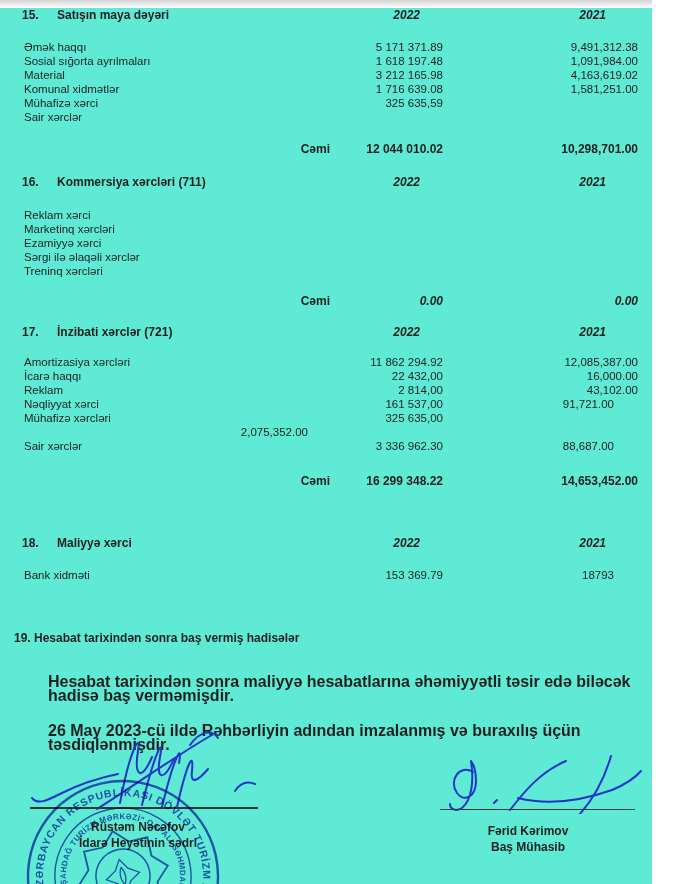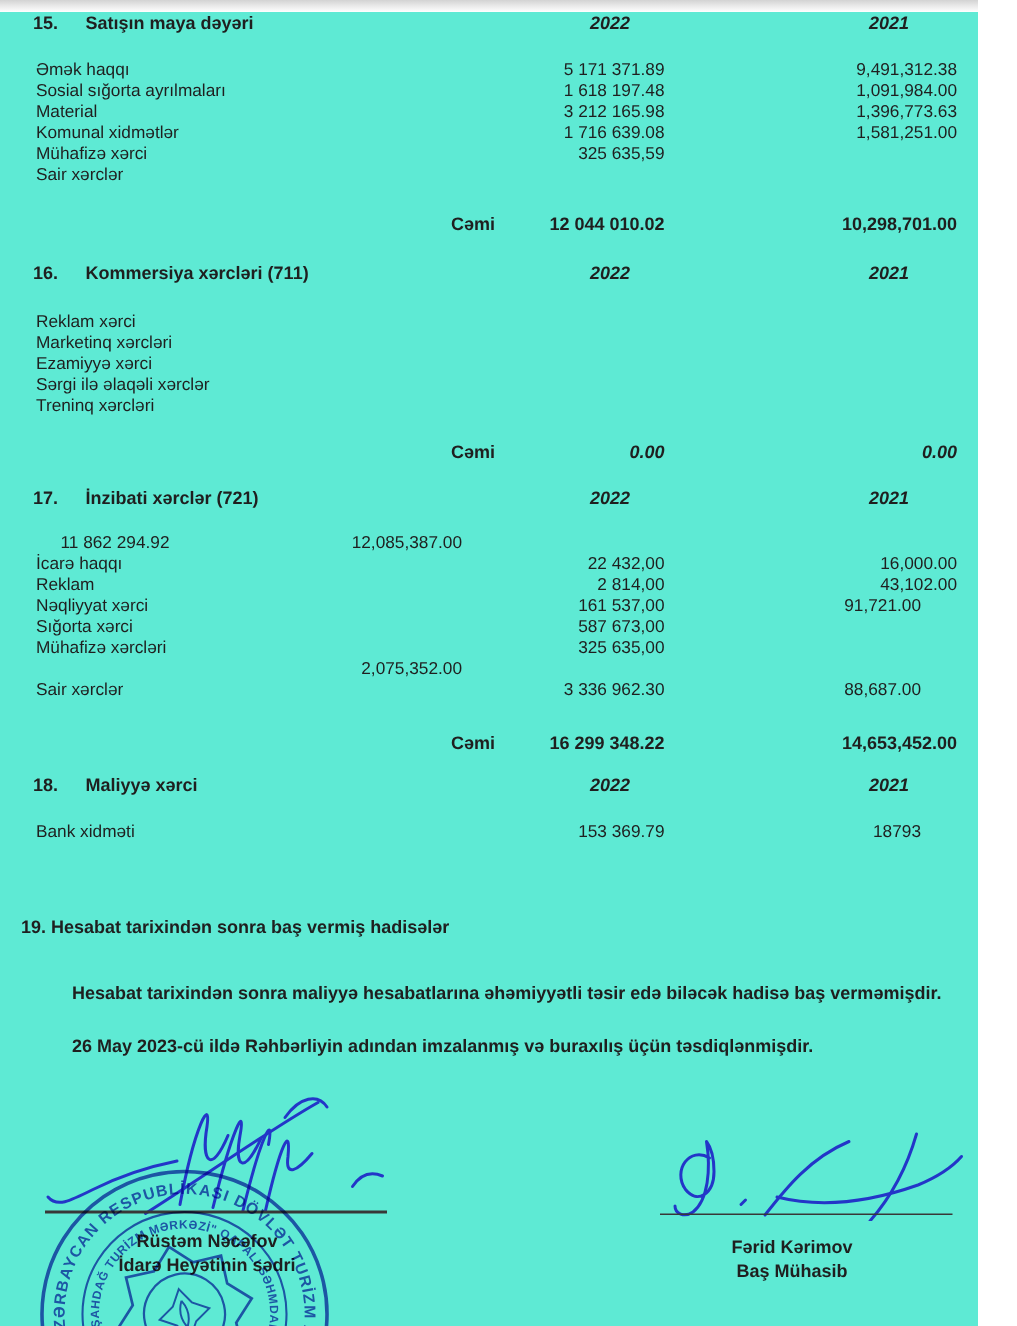--- a/index.html
+++ b/index.html
@@ -26,21 +26,21 @@
   .v22{flex:0 0 113px;box-sizing:border-box;text-align:right;}
   .v21{flex:0 0 195px;box-sizing:border-box;text-align:right;}
   .hrow .v22{padding-right:23px;font-style:italic;}
   .hrow .v21{padding-right:32px;font-style:italic;}
   .total{font-weight:bold;font-size:12px;}
   .total .lbl{padding-left:22px;text-align:right;}
   .ital .v22,.ital .v21{font-style:italic;}
   .v21-loose{padding-right:24px;}
   
   .s19-title{margin-top:49px;padding-left:14px;font-weight:bold;font-size:12px;line-height:14px;}
-  .s19-p{padding-left:48px;font-weight:bold;font-size:12px;line-height:14px;}
+  .s19-p{padding-left:48px;font-weight:bold;font-size:16px;line-height:14px;}
   .s19-p1{margin-top:30px;}
   .s19-p2{margin-top:21px;}
   
   .sig-line{position:absolute;border-top:2px solid #383838;height:0;}
   .sig-line-left{left:30px;top:807px;width:228px;}
   .sig-line-right{left:440px;top:809px;width:195px;border-top-width:1.5px;}
   .sig-block{position:absolute;width:200px;text-align:center;font-weight:bold;font-size:12px;line-height:15.5px;}
   .sig-block-left{left:38px;top:820px;}
   .sig-block-right{left:428px;top:824px;}
   .sig-svg{position:absolute;}
@@ -74,21 +74,21 @@
           <span class="v21">9,491,312.38</span>
         </div>
       <div class="row">
           <span class="lbl">Sosial sığorta ayrılmaları</span>
           <span class="v22">1 618 197.48</span>
           <span class="v21">1,091,984.00</span>
         </div>
       <div class="row">
           <span class="lbl">Material</span>
           <span class="v22">3 212 165.98</span>
-          <span class="v21">1,396,773.63</span>
+          <span class="v21">4,163,619.02</span>
         </div>
       <div class="row">
           <span class="lbl">Komunal xidmətlər</span>
           <span class="v22">1 716 639.08</span>
           <span class="v21">1,581,251.00</span>
         </div>
       <div class="row">
           <span class="lbl">Mühafizə xərci</span>
           <span class="v22">325 635,59</span>
           <span class="v21"></span>
@@ -147,42 +147,38 @@
   </div>
 
   <div class="sec" style="margin-top:17px;">
     <div class="hrow">
       <span class="lbl"><span class="num">17.</span><span>İnzibati xərclər (721)</span></span>
       <span class="v22">2022</span>
       <span class="v21">2021</span>
     </div>
     <div style="margin-top:16px;">
       <div class="row">
+          <span class="lbl">Amortizasiya xərcləri</span>
           <span class="v22">11 862 294.92</span>
           <span class="v21">12,085,387.00</span>
         </div>
       <div class="row">
           <span class="lbl">İcarə haqqı</span>
           <span class="v22">22 432,00</span>
           <span class="v21">16,000.00</span>
         </div>
       <div class="row">
           <span class="lbl">Reklam</span>
           <span class="v22">2 814,00</span>
           <span class="v21">43,102.00</span>
         </div>
       <div class="row">
           <span class="lbl">Nəqliyyat xərci</span>
           <span class="v22">161 537,00</span>
           <span class="v21 v21-loose">91,721.00</span>
-        </div>
-      <div class="row">
-          <span class="lbl">Sığorta xərci</span>
-          <span class="v22">587 673,00</span>
-          <span class="v21"></span>
         </div>
       <div class="row">
           <span class="lbl">Mühafizə xərcləri</span>
           <span class="v22">325 635,00</span>
         </div>
       <div class="row">
           <span class="v22"></span>
           <span class="v21">2,075,352.00</span>
         </div>
       <div class="row">
@@ -191,21 +187,21 @@
           <span class="v21 v21-loose">88,687.00</span>
         </div>
     </div>
     <div class="row total" style="margin-top:21px;">
       <span class="lbl">Cəmi</span>
       <span class="v22">16 299 348.22</span>
       <span class="v21">14,653,452.00</span>
     </div>
   </div>
 
-  <div class="sec" style="margin-top:14px;">
+  <div class="sec" style="margin-top:48px;">
     <div class="hrow">
       <span class="lbl"><span class="num">18.</span><span>Maliyyə xərci</span></span>
       <span class="v22">2022</span>
       <span class="v21">2021</span>
     </div>
     <div style="margin-top:18px;">
       <div class="row">
           <span class="lbl">Bank xidməti</span>
           <span class="v22">153 369.79</span>
           <span class="v21 v21-loose">18793</span>

